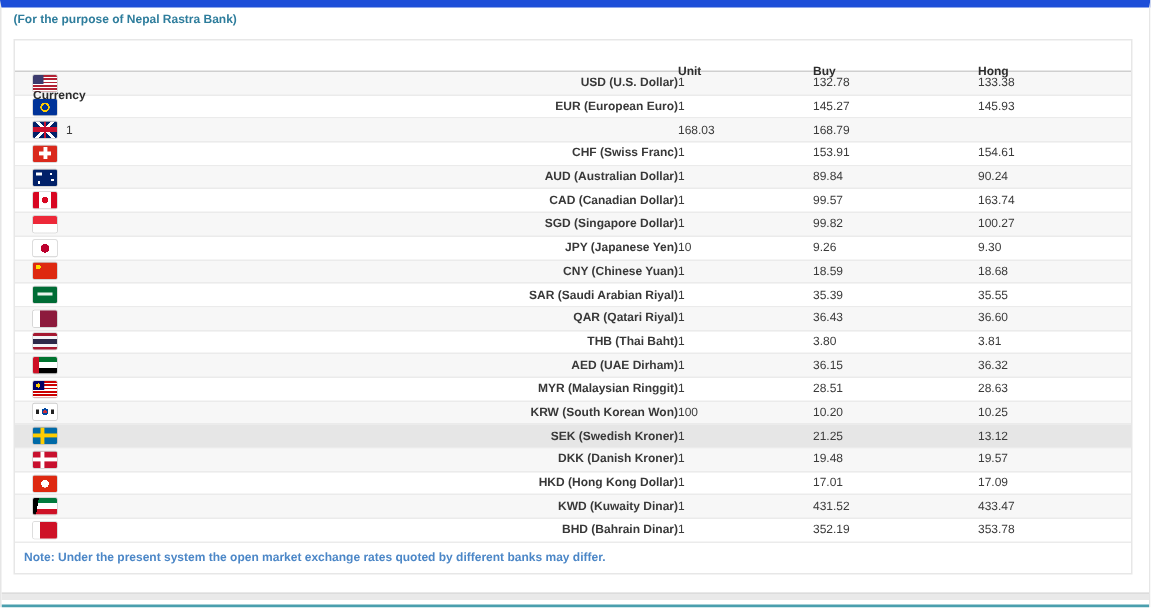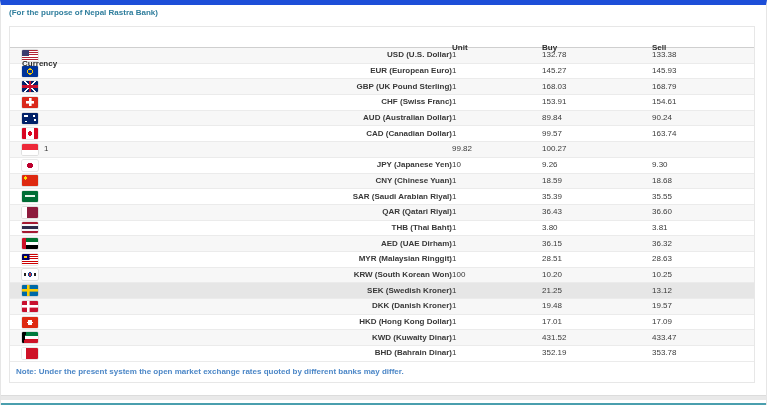--- a/index.html
+++ b/index.html
@@ -115,42 +115,41 @@
 
 <div class="page">
 
   <div class="subtitle">(For the purpose of Nepal Rastra Bank)</div>
 
   <div class="panel">
     <div class="thead">
       <div class="th th-currency">Currency</div>
       <div class="th th-unit">Unit</div>
       <div class="th th-buy">Buy</div>
-      <div class="th th-sell">Sell</div>
+      <div class="th th-sell">Hong</div>
     </div>
     <div id="rows">
   <div class="row">
     <span class="flag flag-us"></span>
     <span class="cell c-name">USD (U.S. Dollar)</span>
     <span class="cell c-unit">1</span>
     <span class="cell c-buy">132.78</span>
     <span class="cell c-sell">133.38</span>
   </div>
 
   <div class="row">
     <span class="flag flag-eu"></span>
     <span class="cell c-name">EUR (European Euro)</span>
     <span class="cell c-unit">1</span>
     <span class="cell c-buy">145.27</span>
     <span class="cell c-sell">145.93</span>
   </div>
 
   <div class="row">
     <span class="flag flag-gb"></span>
-    <span class="cell c-name">GBP (UK Pound Sterling)</span>
     <span class="cell c-unit">1</span>
     <span class="cell c-buy">168.03</span>
     <span class="cell c-sell">168.79</span>
   </div>
 
   <div class="row">
     <span class="flag flag-ch"></span>
     <span class="cell c-name">CHF (Swiss Franc)</span>
     <span class="cell c-unit">1</span>
     <span class="cell c-buy">153.91</span>
@@ -168,20 +167,21 @@
   <div class="row">
     <span class="flag flag-ca"></span>
     <span class="cell c-name">CAD (Canadian Dollar)</span>
     <span class="cell c-unit">1</span>
     <span class="cell c-buy">99.57</span>
     <span class="cell c-sell">163.74</span>
   </div>
 
   <div class="row">
     <span class="flag flag-sg"></span>
+    <span class="cell c-name">SGD (Singapore Dollar)</span>
     <span class="cell c-unit">1</span>
     <span class="cell c-buy">99.82</span>
     <span class="cell c-sell">100.27</span>
   </div>
 
   <div class="row">
     <span class="flag flag-jp"></span>
     <span class="cell c-name">JPY (Japanese Yen)</span>
     <span class="cell c-unit">10</span>
     <span class="cell c-buy">9.26</span>

